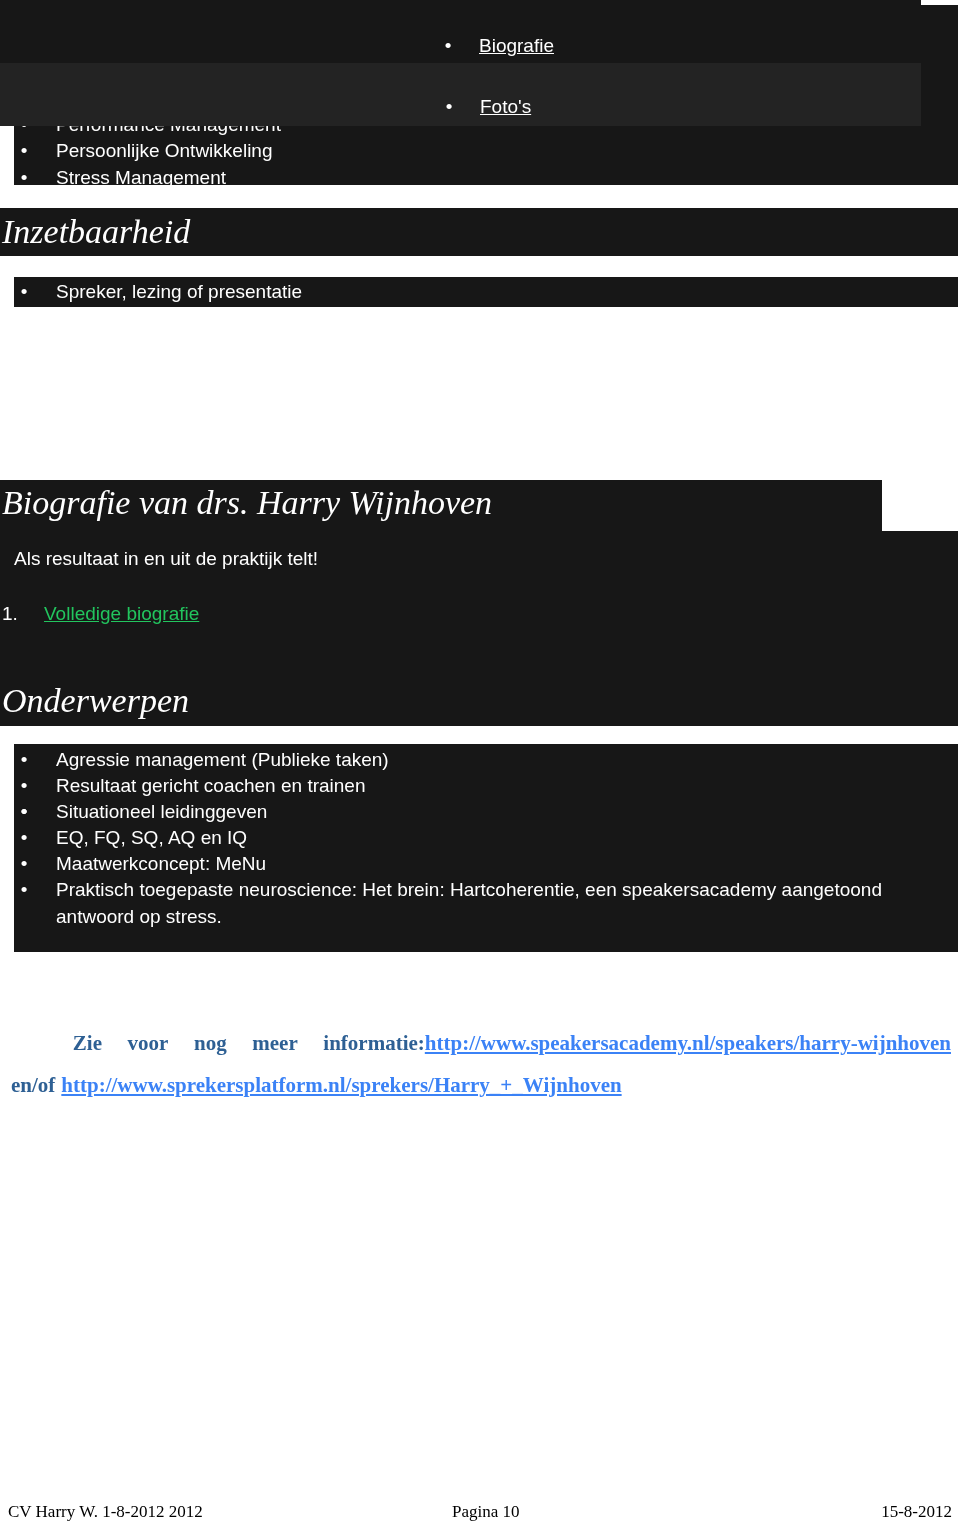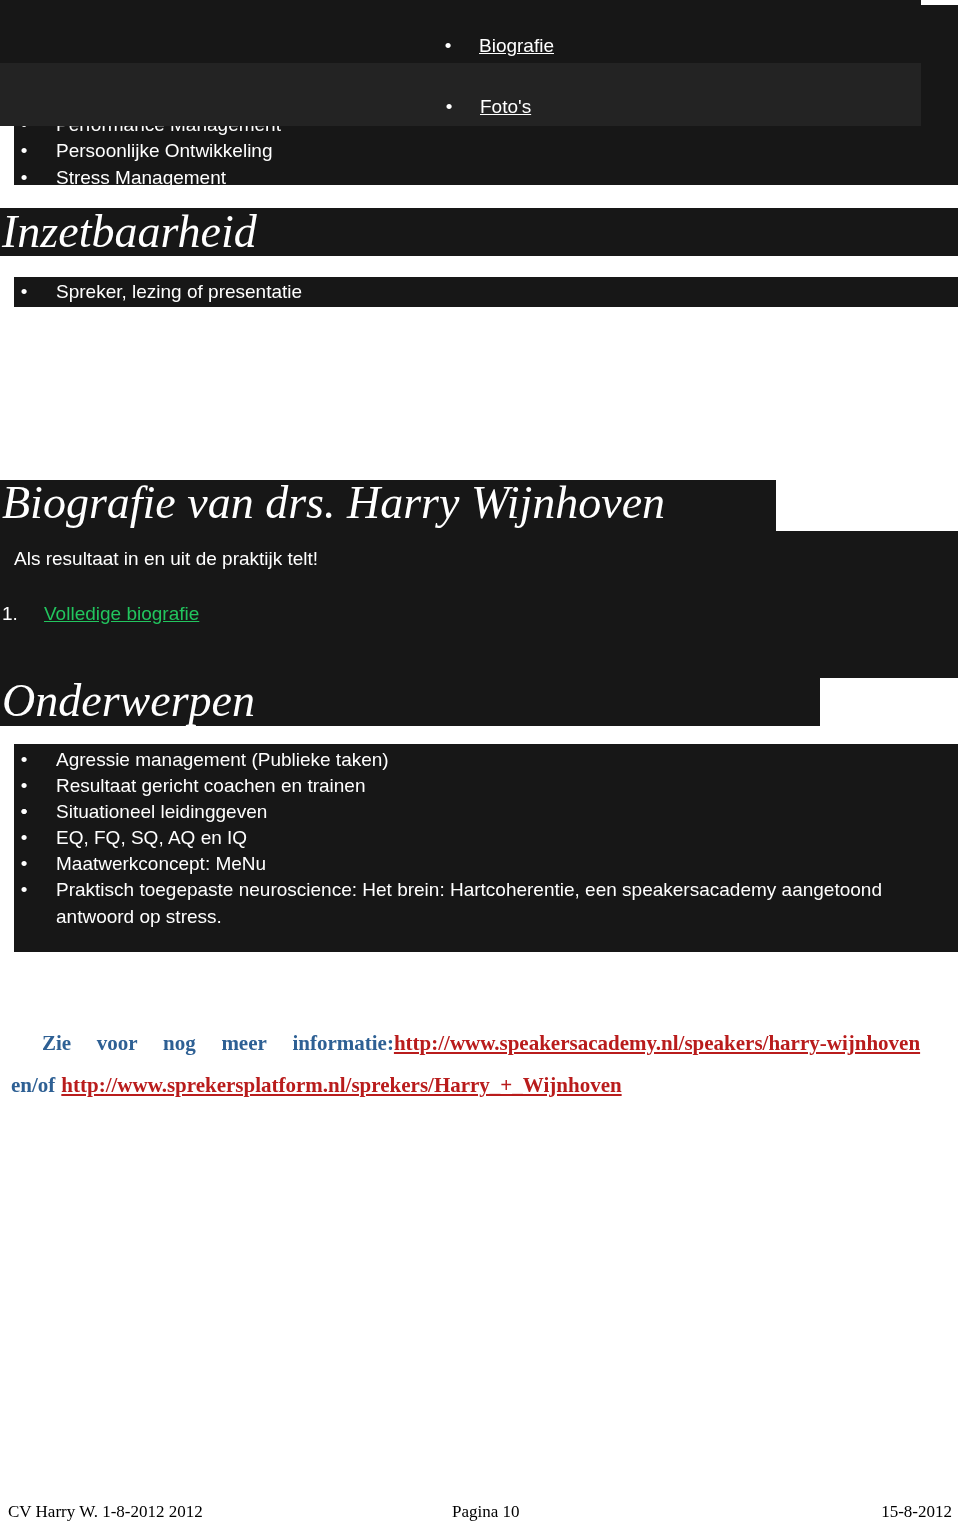--- a/index.html
+++ b/index.html
@@ -45,21 +45,21 @@
     text-align: center;
     font-size: 19px;
     line-height: 26.1px;
   }
 
   
   .heading-serif {
     font-family: "Liberation Serif", serif;
     font-style: italic;
     font-weight: normal;
-    font-size: 46px;
+    font-size: 34px;
     line-height: 40px;
     color: #ffffff;
     white-space: nowrap;
   }
 
   
   #block-topics {
     left: 14px;
     top: 5px;
     width: 944px;
@@ -119,21 +119,21 @@
   #block-links a {
     color: #ffffff;
   }
   #row-biografie .link-inner { left: 479px; top: 33px; }
   #row-fotos .link-inner { left: 480px; top: 31px; }
 
   
   #block-bio-heading {
     left: 0px;
     top: 480px;
-    width: 776px;
+    width: 882px;
     height: 51px;
     padding-left: 2px;
     padding-top: 3px;
     box-sizing: border-box;
   }
 
   
   #block-tagline {
     left: 0px;
     top: 531px;
@@ -176,21 +176,21 @@
   #block-numbered a {
     color: #22c55e;
     text-decoration: underline;
     margin-top: 18px;
   }
 
   
   #block-onderwerpen {
     left: 0px;
     top: 678px;
-    width: 820px;
+    width: 958px;
     height: 48px;
     padding-left: 2px;
     padding-top: 3px;
     box-sizing: border-box;
   }
 
   
   #block-subjects {
     left: 14px;
     top: 744px;
@@ -210,31 +210,31 @@
     font-weight: bold;
     font-size: 21px;
     line-height: 42px;
   }
   #footer-links .lead {
     color: #2e6094;
     letter-spacing: 0;
   }
   #footer-links .line1 {
     display: flex;
-    justify-content: center;
+    justify-content: flex-end;
     align-items: baseline;
     width: 940px;
   }
   #footer-links .lead-spread {
     display: inline-flex;
     justify-content: space-between;
     width: 352px;
   }
   #footer-links a {
-    color: #b91c1c;
+    color: #3b82f6;
     word-break: break-all;
   }
   #footer-links .line2 .lead { margin-right: 6px; }
 
   
   #page-footer {
     position: absolute;
     left: 0;
     top: 1494px;
     width: 960px;

